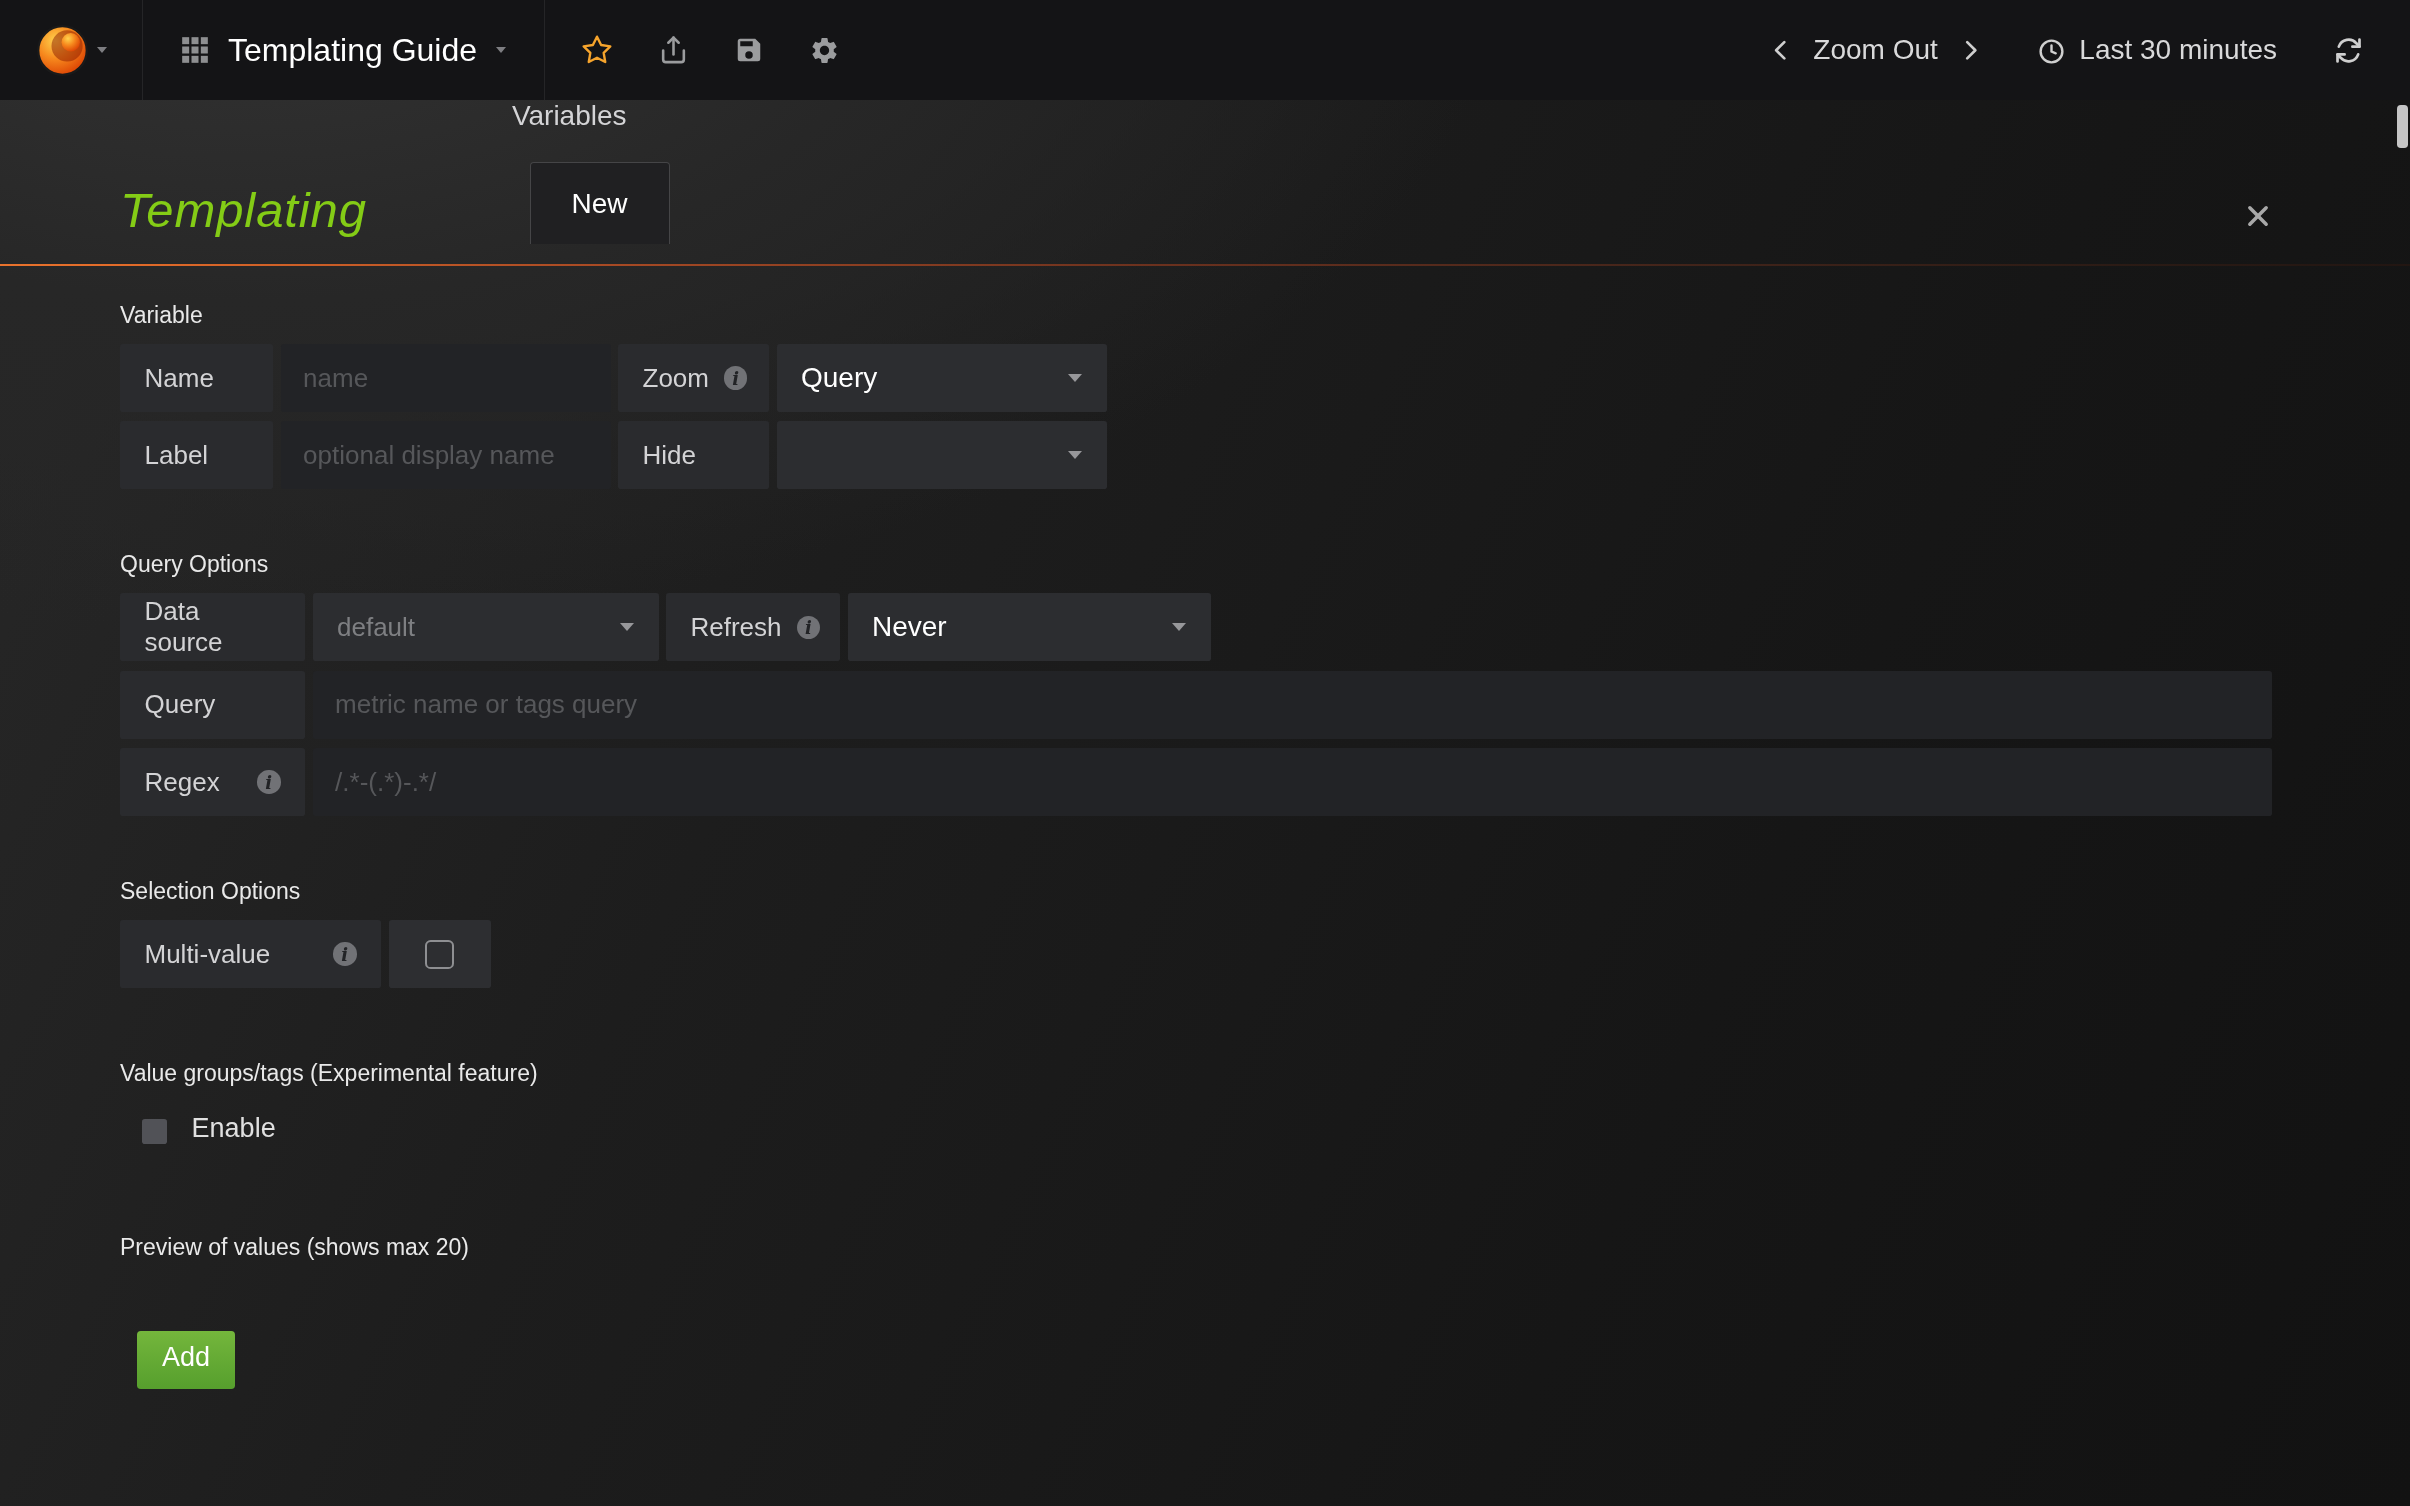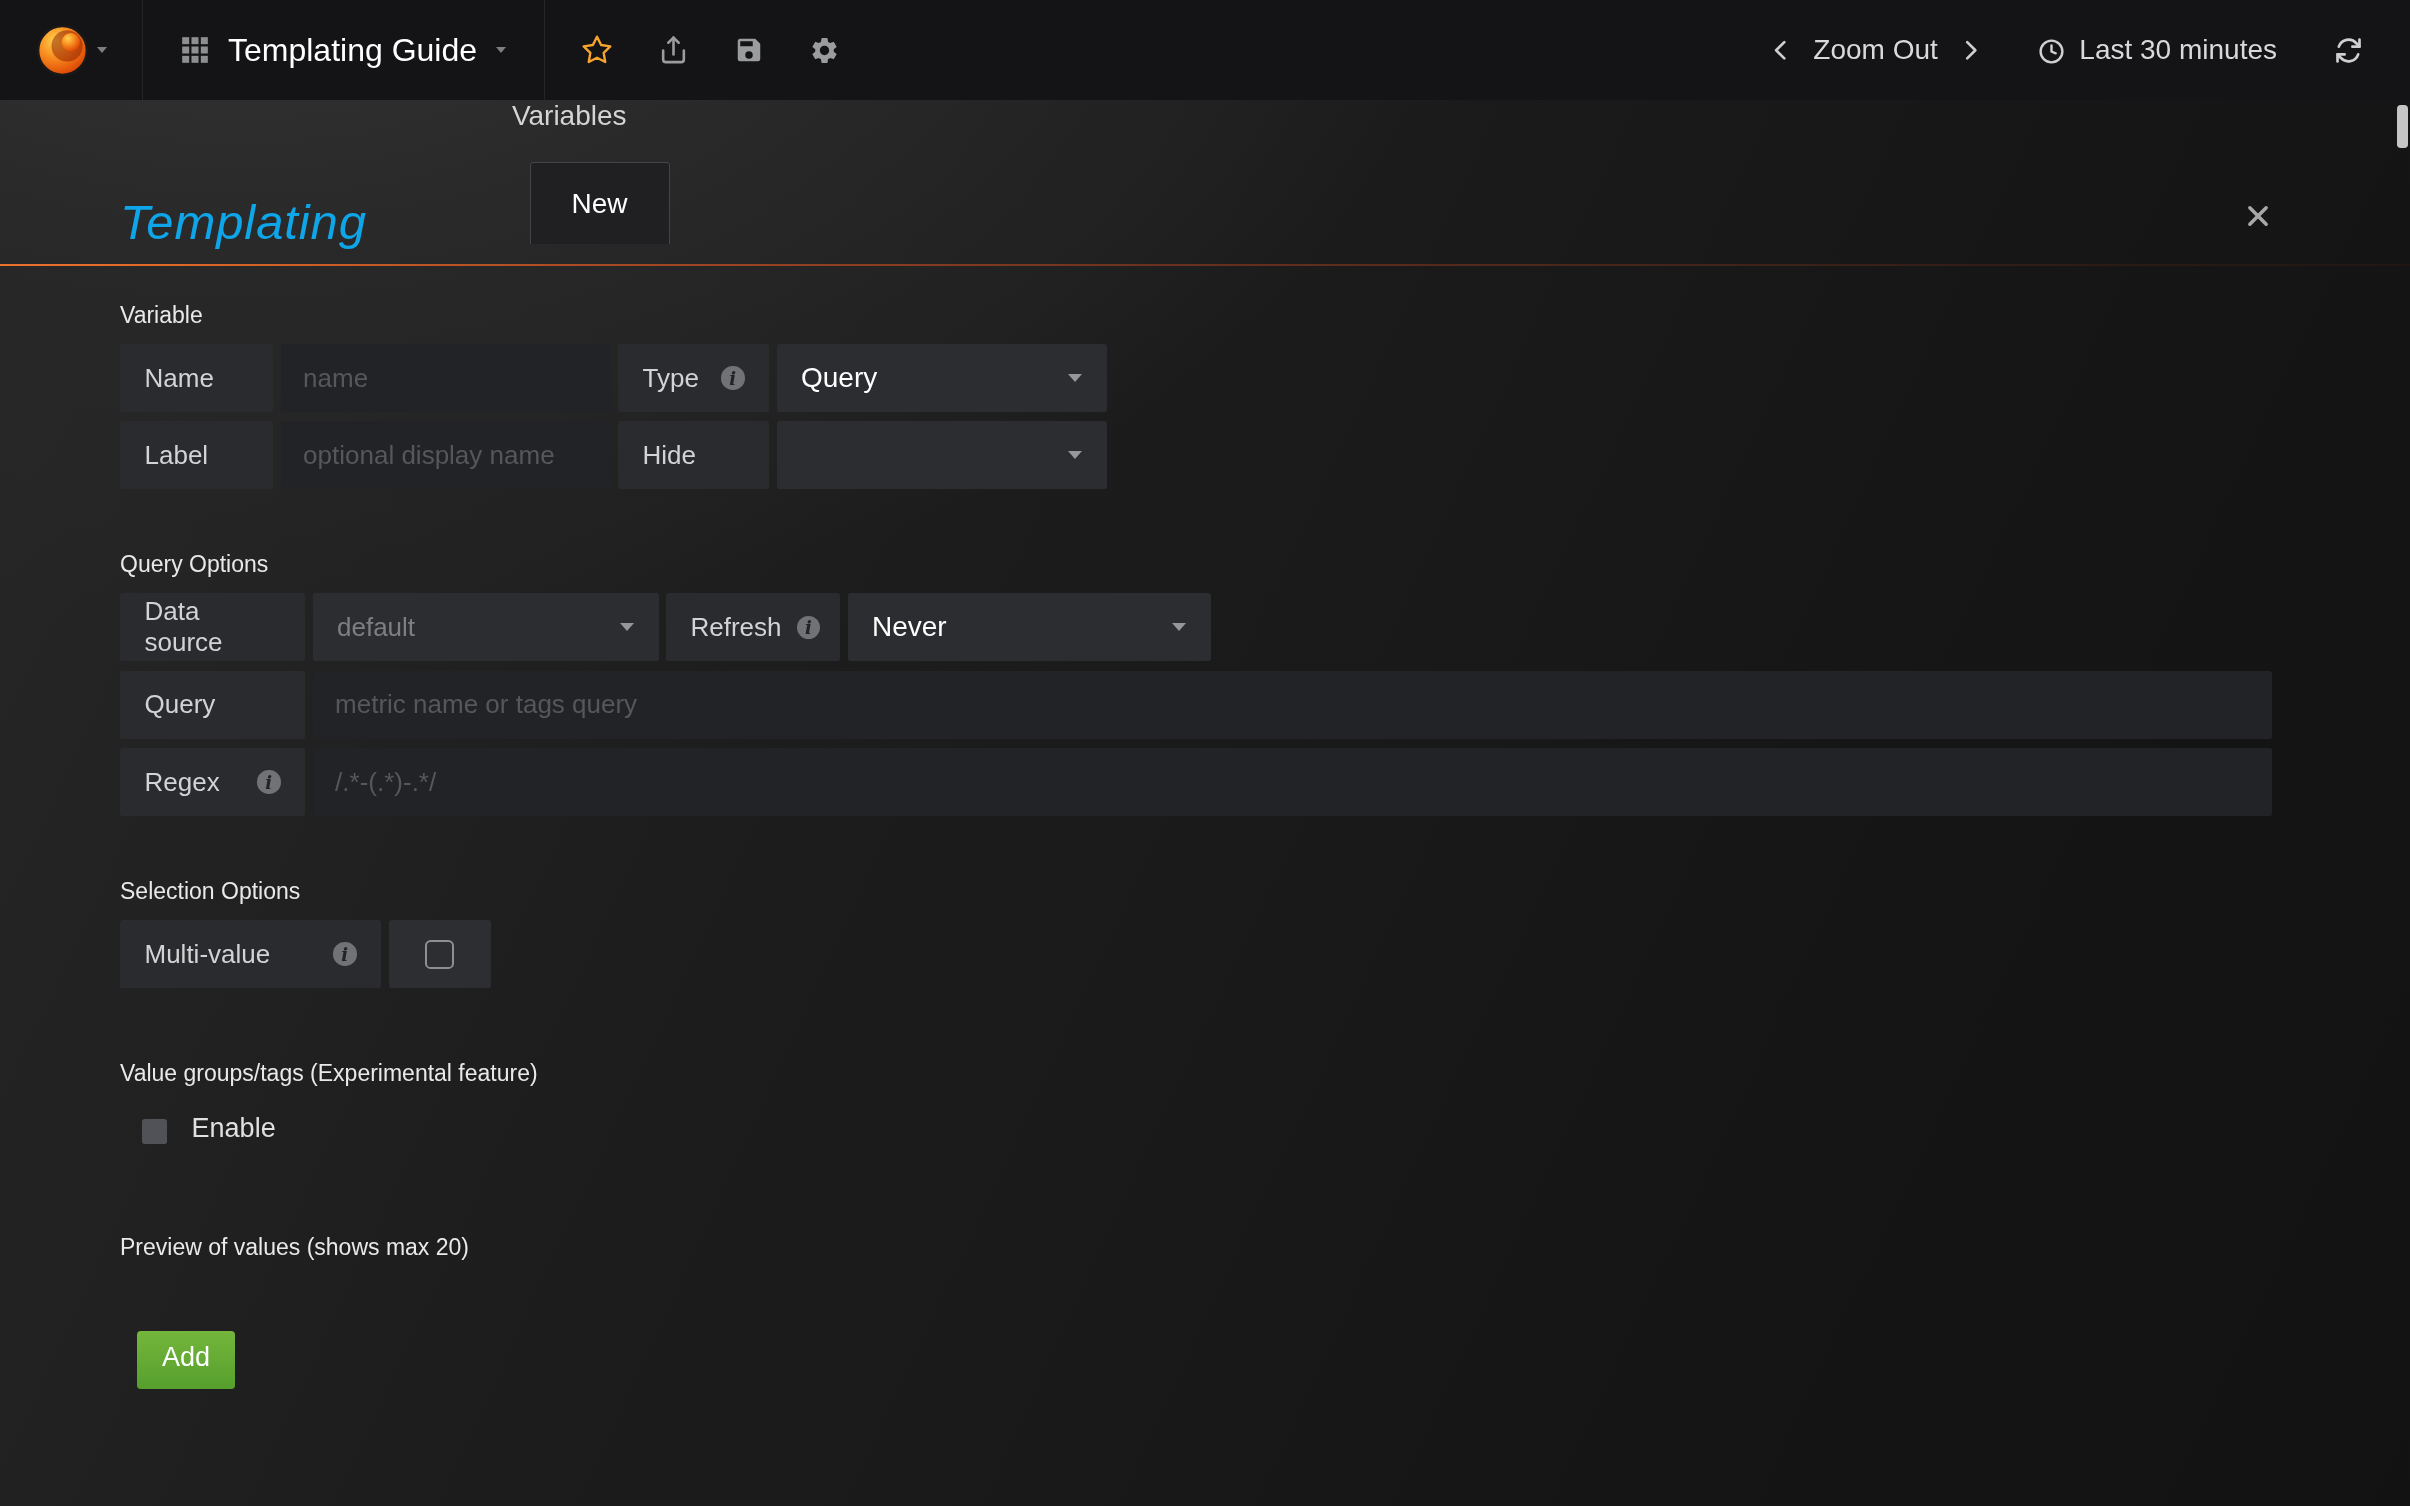--- a/index.html
+++ b/index.html
@@ -31,21 +31,21 @@
 
   
   .scroll-thumb { position:absolute; top:105px; right:2.8px; width:11.3px; height:43px; background:#d9d9d9; border-radius:3.8px; opacity:.9; z-index:9; }
 
   
   .page { padding:0 139px 0 120px; position:relative; }
 
   .tabbed-header { position:relative; height:166px; display:flex; align-items:flex-end; }
   .header-line { position:absolute; left:-120px; right:-139px; bottom:0; height:1.9px; z-index:1;
     background:linear-gradient(to right,#e9732d 0%,#e06a29 6%,#a84a24 25%,#6b311e 48%,#42241a 70%,#2b1b15 88%,#221612 100%); }
-  .page-title { font-size:49px; font-style:italic; color:#0ea5e9; padding-bottom:16px; letter-spacing:0.9px; }
+  .page-title { font-size:49px; font-style:italic; color:#84cc16; padding-bottom:28px; letter-spacing:0.9px; }
   .tabs { display:flex; align-items:flex-end; margin-left:102px; height:100%; position:relative; z-index:2;flex-direction:column; }
   .tab { font-size:28px; color:#d4d4d6; padding:0 43px 30px; cursor:pointer; }
   .tab.active { color:#ffffff; background:#202022; border:0.9px solid #454547; border-bottom:none;
     border-top-left-radius:3.8px; border-top-right-radius:3.8px; padding:24.5px 41px; margin-bottom:-2.8px; }
   .close-btn { position:absolute; right:0; bottom:36px; cursor:pointer; display:flex; z-index:2; }
 
   .section-heading { font-size:23px; font-weight:500; color:#e9e9e9; }
   .mt-var { margin-top:36px; margin-bottom:15px; }
   .mt-sec { margin-top:62px; margin-bottom:15px; }
   .mt-vg  { margin-top:72px; }
@@ -199,21 +199,21 @@
       </svg>
     </div>
   </div>
 
   <div class="section-heading mt-var">Variable</div>
 
   <div class="form-row">
     <div class="fl w163">Name</div>
     <input class="tinput w350" placeholder="name" style="">
     <div class="fl w160 spread">
-      <span>Type</span>
+      <span>Zoom</span>
       <span class="info-dot">i</span>
     </div>
     <div class="select w350">
       <span class="val">Query</span>
       <span class="caret"></span>
     </div>
   </div>
 
   <div class="form-row">
     <div class="fl w163">Label</div>

